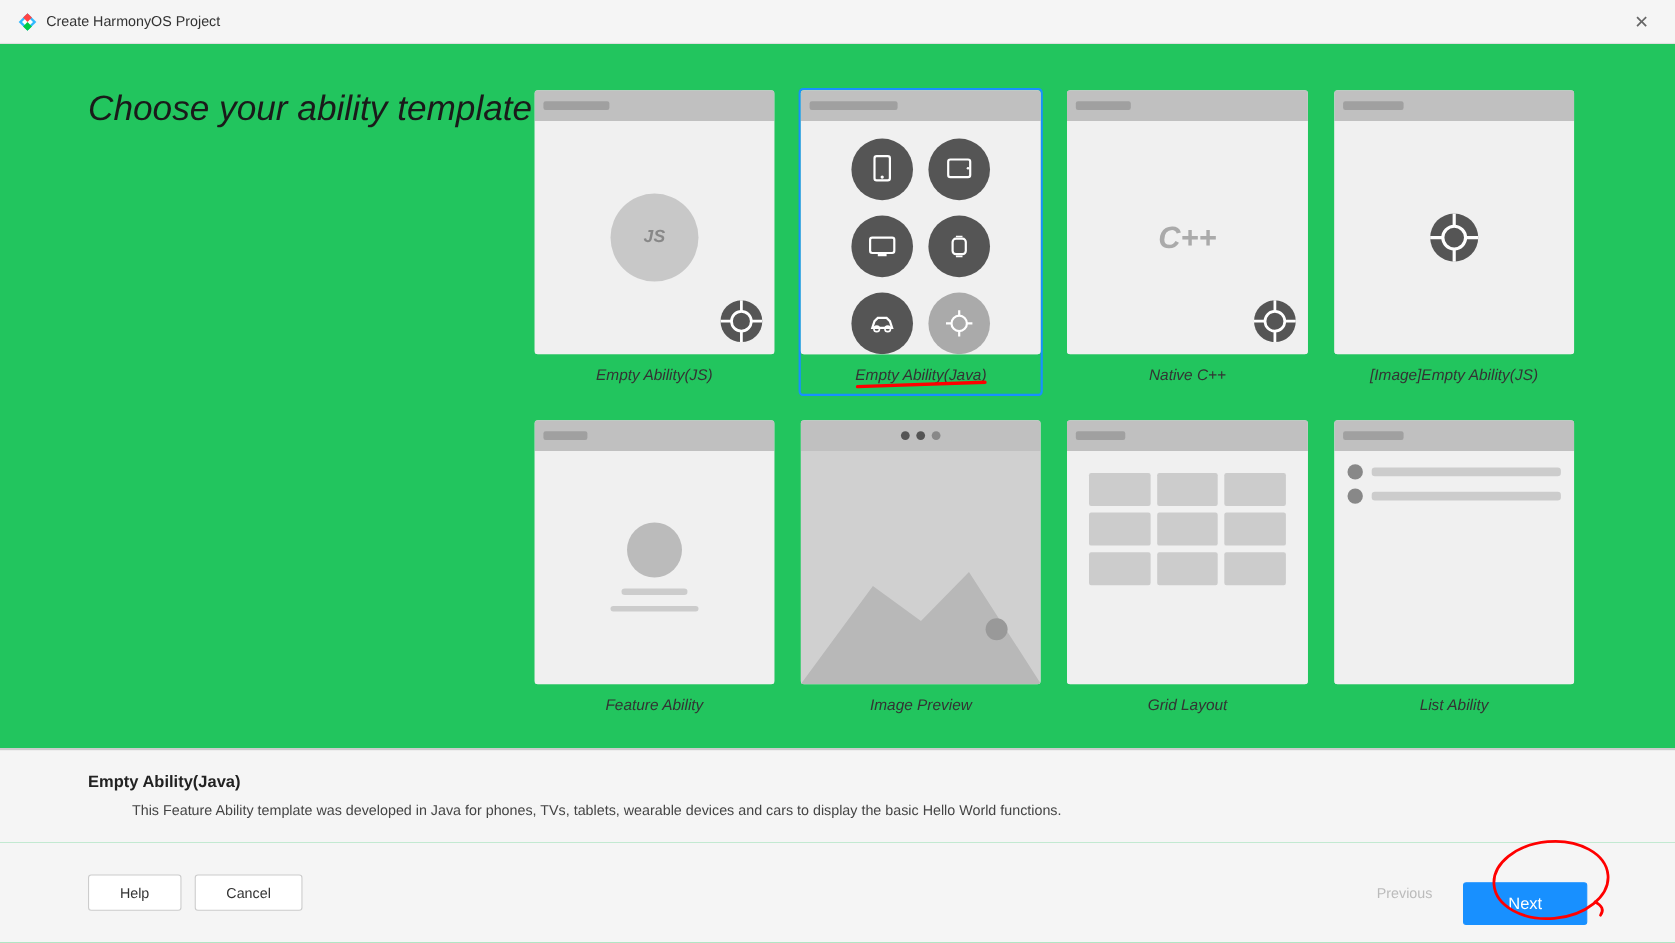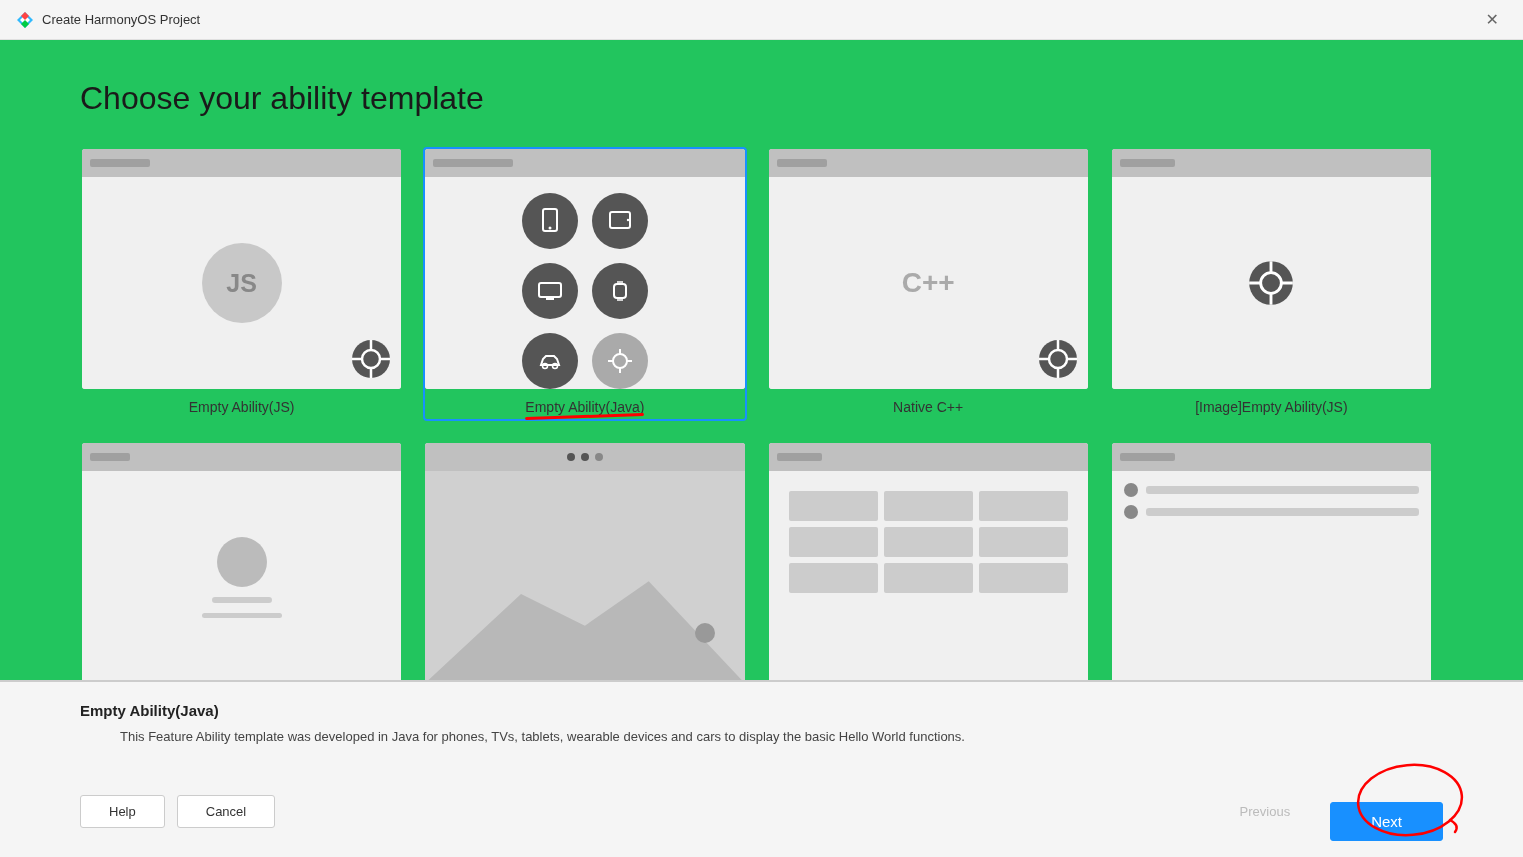--- a/index.html
+++ b/index.html
@@ -51,23 +51,24 @@
       color: #666;
       cursor: pointer;
       background: none;
       border: none;
       padding: 4px 8px;
     }
 
     .content {
       flex: 1;
       display: flex;
-      flex-direction: column;
+      flex-direction: row;
       padding: 40px 80px 0 80px;
       overflow: hidden;
+      font-style: italic;
     }
 
     .page-title {
       font-size: 32px;
       font-weight: 400;
       color: #1a1a1a;
       margin-bottom: 30px;
     }
 
     .template-grid-container {
@@ -150,21 +151,21 @@
 
     
     .js-logo {
       width: 80px;
       height: 80px;
       background: #c8c8c8;
       border-radius: 50%;
       display: flex;
       align-items: center;
       justify-content: center;
-      font-size: 25px;
+      font-size: 16px;
       font-weight: bold;
       color: #888;
     }
 
     .harmony-icon-bottom {
       position: absolute;
       bottom: 10px;
       right: 10px;
       width: 40px;
       height: 40px;
@@ -352,21 +353,20 @@
     }
 
     .footer-left {
       display: flex;
       gap: 12px;
       align-items: flex-end;
     }
 
     .footer-right {
       display: flex;
-      gap: 12px;
       align-items: center;
     }
 
     .btn {
       padding: 8px 28px;
       border-radius: 3px;
       font-size: 13px;
       cursor: pointer;
       border: 1px solid #ccc;
       background: #fff;

